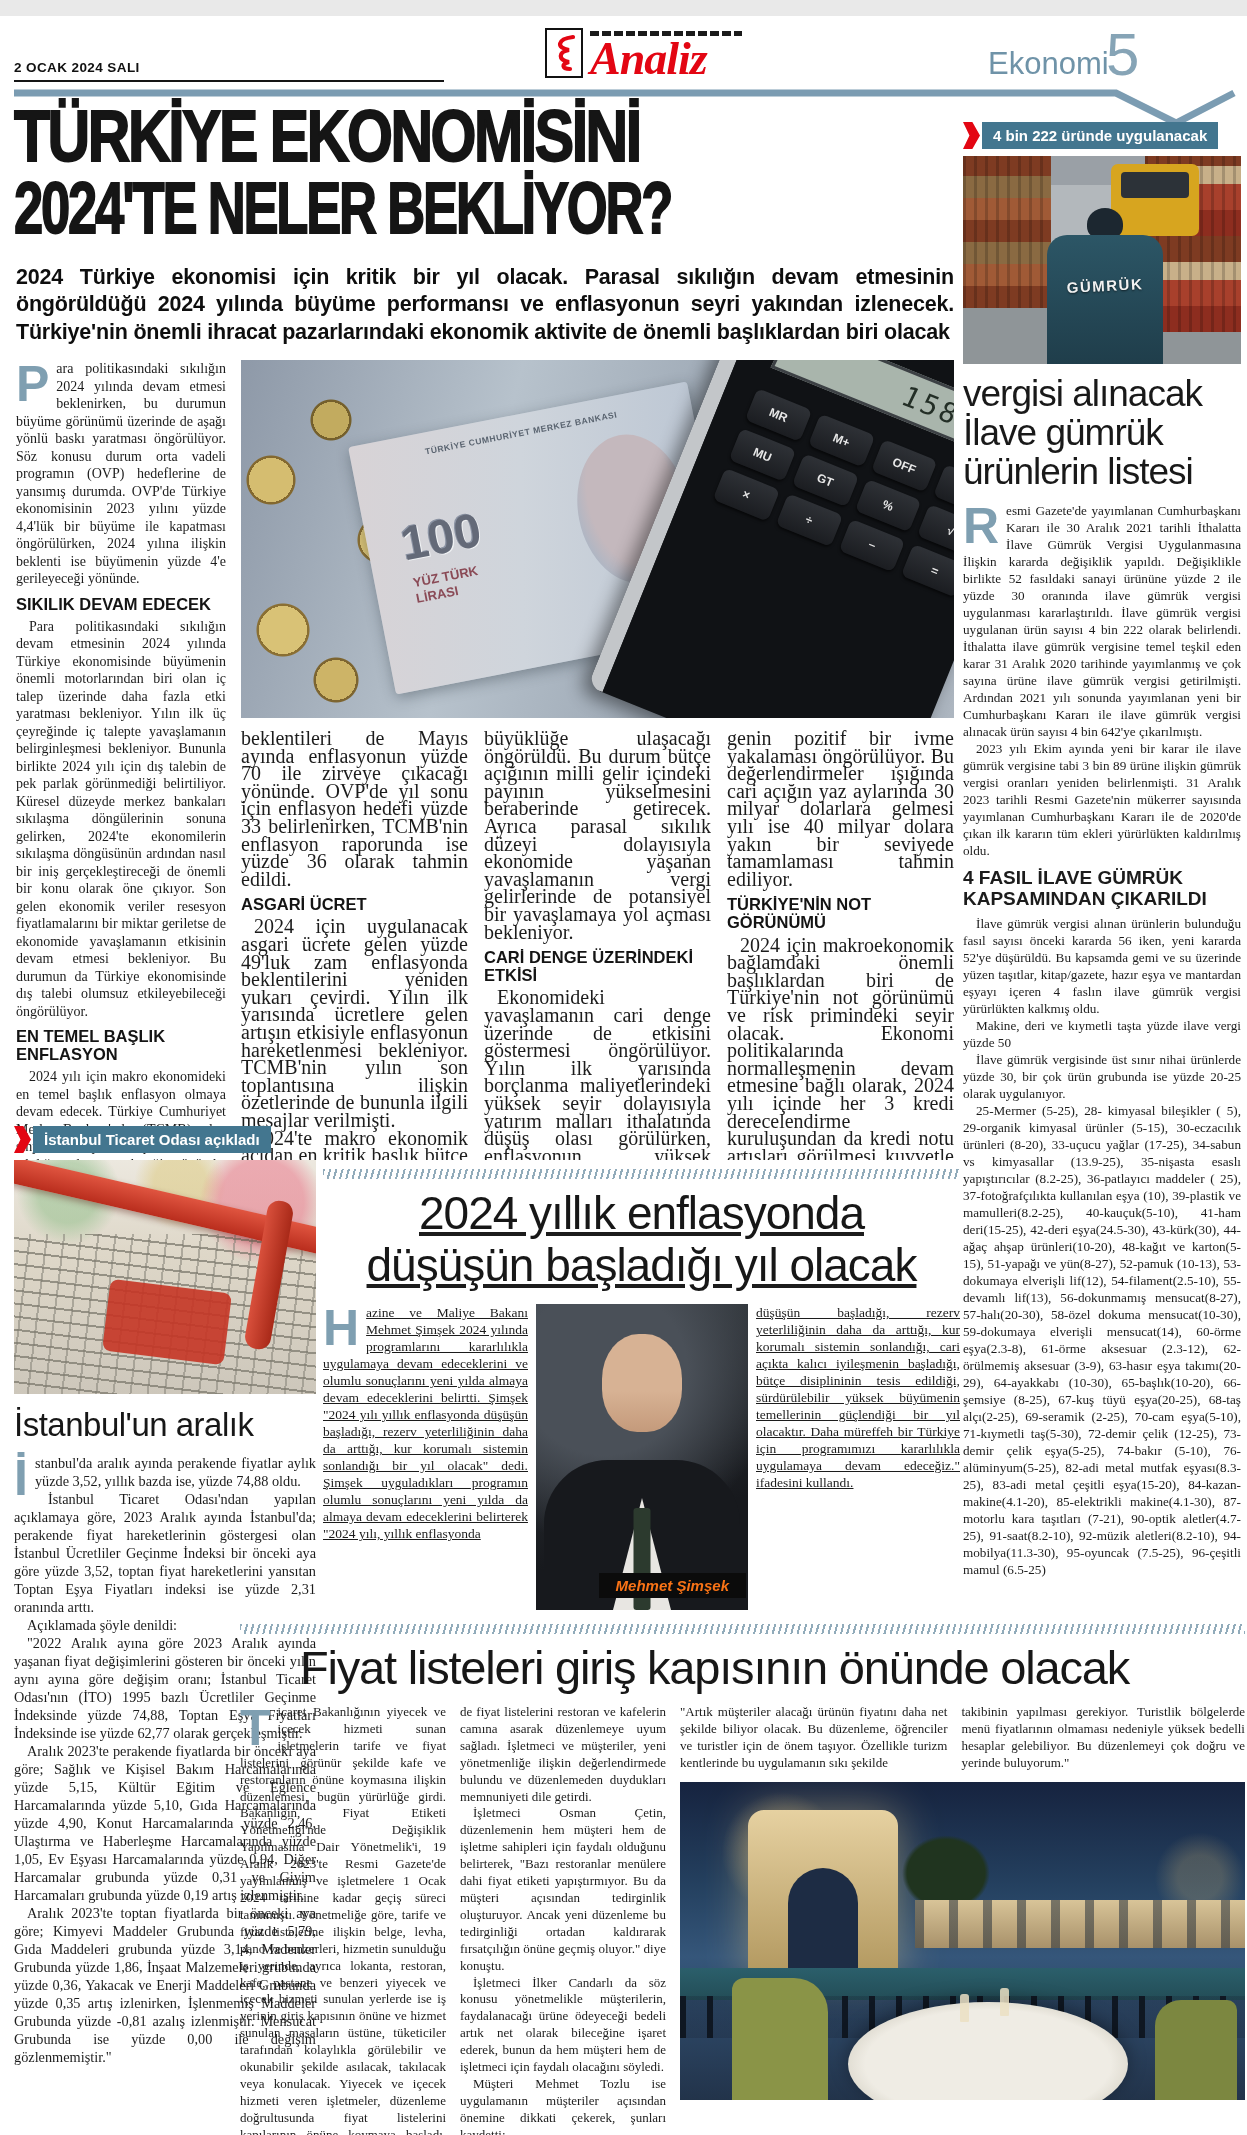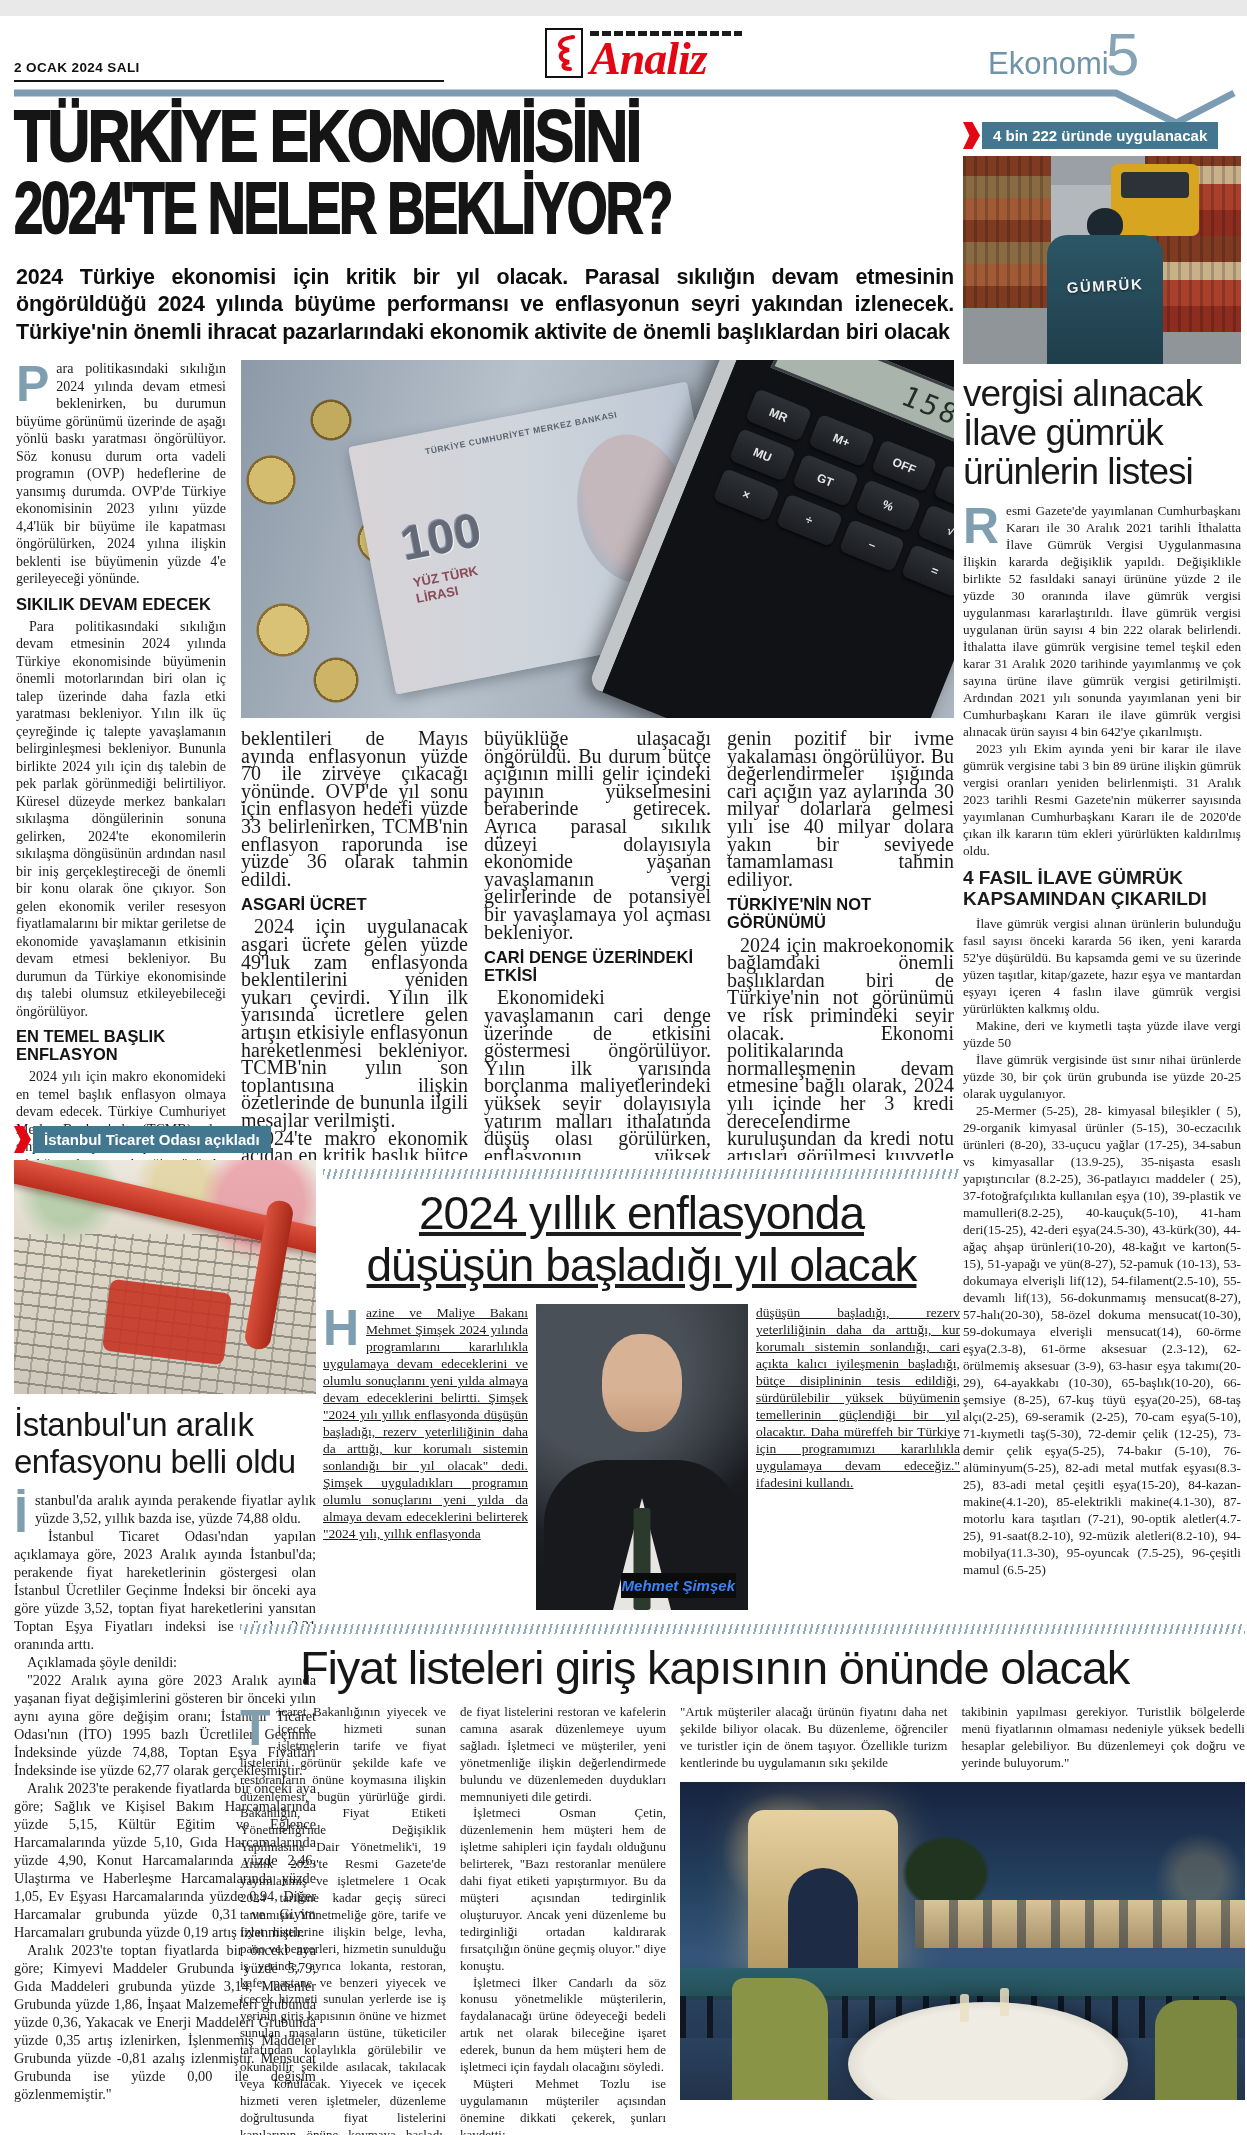--- a/index.html
+++ b/index.html
@@ -130,22 +130,22 @@
     background:radial-gradient(circle at 32% 22%,#4a5058 0 30%,transparent 62%),
                linear-gradient(160deg,#3a4046 0%,#17191d 70%); }
   .sim-head { position:absolute; left:50%; top:30px; transform:translateX(-50%); width:80px; height:98px;
               background:linear-gradient(180deg,#d7b294 0 58%,#c49a7b); border-radius:46% 46% 44% 44%; }
   .sim-torso { position:absolute; left:50%; bottom:0; transform:translateX(-50%); width:196px; height:150px;
                background:#17191d; border-radius:64px 64px 0 0; }
   .sim-shirt { position:absolute; left:50%; bottom:0; transform:translateX(-50%); width:58px; height:112px;
                background:#e8e6e2; clip-path:polygon(50% 0,100% 100%,0 100%); }
   .sim-tie { position:absolute; left:50%; bottom:0; transform:translateX(-50%); width:17px; height:102px;
              background:#2c3a2e; border-radius:3px; }
-  .sim-caption { position:absolute; right:12px; bottom:12px; background:#0b0b0b; color:#3b82f6;
-                 font:italic 700 15px "Liberation Sans", sans-serif; padding:4px 1px; }
+  .sim-caption { position:absolute; right:2px; bottom:12px; background:#0b0b0b; color:#f97316;
+                 font:italic 700 15px "Liberation Sans", sans-serif; padding:4px 17px; }
 
   
   .fiy { left:240px; top:1608px; width:1005px; height:527px; overflow:hidden; }
   .f-head { margin:10px 0 13px 60px; font:500 47px/1 "Liberation Sans", sans-serif; letter-spacing:-1.2px; color:#171717; }
   .f-body { display:grid; grid-template-columns:206px 206px 1fr; column-gap:14px; height:438px; overflow:hidden; }
   .f-body p { font-size:13px; line-height:16.9px; }
   .f-texts { display:grid; grid-template-columns:1fr 1.06fr; column-gap:14px; }
   .photo.rest { height:318px; margin-top:10px;
     background:radial-gradient(circle at 18% 22%,rgba(255,215,130,.25) 0 30px,transparent 60px),
                radial-gradient(circle at 92% 30%,rgba(255,210,120,.2) 0 22px,transparent 45px),
@@ -306,21 +306,20 @@
 
     <div class="photo cart">
       <div class="cart-wires"></div>
       <div class="cart-bar1"></div>
       <div class="cart-bar2"></div>
       <div class="cart-flap"></div>
     </div>
 
     <div class="i-head">
       <div>İstanbul'un aralık</div>
-      <div>enfasyonu belli oldu</div>
     </div>
 
     <div class="i-body">
       <p class="noind"><span class="dropcap">İ</span><span>stanbul'da aralık ayında perakende fiyatlar aylık yüzde 3,52, yıllık bazda ise, yüzde 74,88 oldu.</span></p>
       <p>İstanbul Ticaret Odası'ndan yapılan açıklamaya göre, 2023 Aralık ayında İstanbul'da; perakende fiyat hareketlerinin göstergesi olan İstanbul Ücretliler Geçinme İndeksi bir önceki aya göre yüzde 3,52, toptan fiyat hareketlerini yansıtan Toptan Eşya Fiyatları indeksi ise yüzde 2,31 oranında arttı.</p>
       <p>Açıklamada şöyle denildi:</p>
       <p>"2022 Aralık ayına göre 2023 Aralık ayında yaşanan fiyat değişimlerini gösteren bir önceki yılın aynı ayına göre değişim oranı; İstanbul Ticaret Odası'nın (İTO) 1995 bazlı Ücretliler Geçinme İndeksinde yüzde 74,88, Toptan Eşya Fiyatları İndeksinde ise yüzde 62,77 olarak gerçekleşmiştir.</p>
       <p>Aralık 2023'te perakende fiyatlarda bir önceki aya göre; Sağlık ve Kişisel Bakım Harcamalarında yüzde 5,15, Kültür Eğitim ve Eğlence Harcamalarında yüzde 5,10, Gıda Harcamalarında yüzde 4,90, Konut Harcamalarında yüzde 2,46, Ulaştırma ve Haberleşme Harcamalarında yüzde 1,05, Ev Eşyası Harcamalarında yüzde 0,94, Diğer Harcamalar grubunda yüzde 0,31 ve Giyim Harcamaları grubunda yüzde 0,19 artış izlenmiştir.</p>
       <p>Aralık 2023'te toptan fiyatlarda bir önceki aya göre; Kimyevi Maddeler Grubunda yüzde 5,79, Gıda Maddeleri grubunda yüzde 3,14, Madenler Grubunda yüzde 1,86, İnşaat Malzemeleri grubunda yüzde 0,36, Yakacak ve Enerji Maddeleri Grubunda yüzde 0,35 artış izlenirken, İşlenmemiş Maddeler Grubunda yüzde -0,81 azalış izlenmiştir. Mensucat Grubunda ise yüzde 0,00 ile değişim gözlenmemiştir."</p>
     </div>

